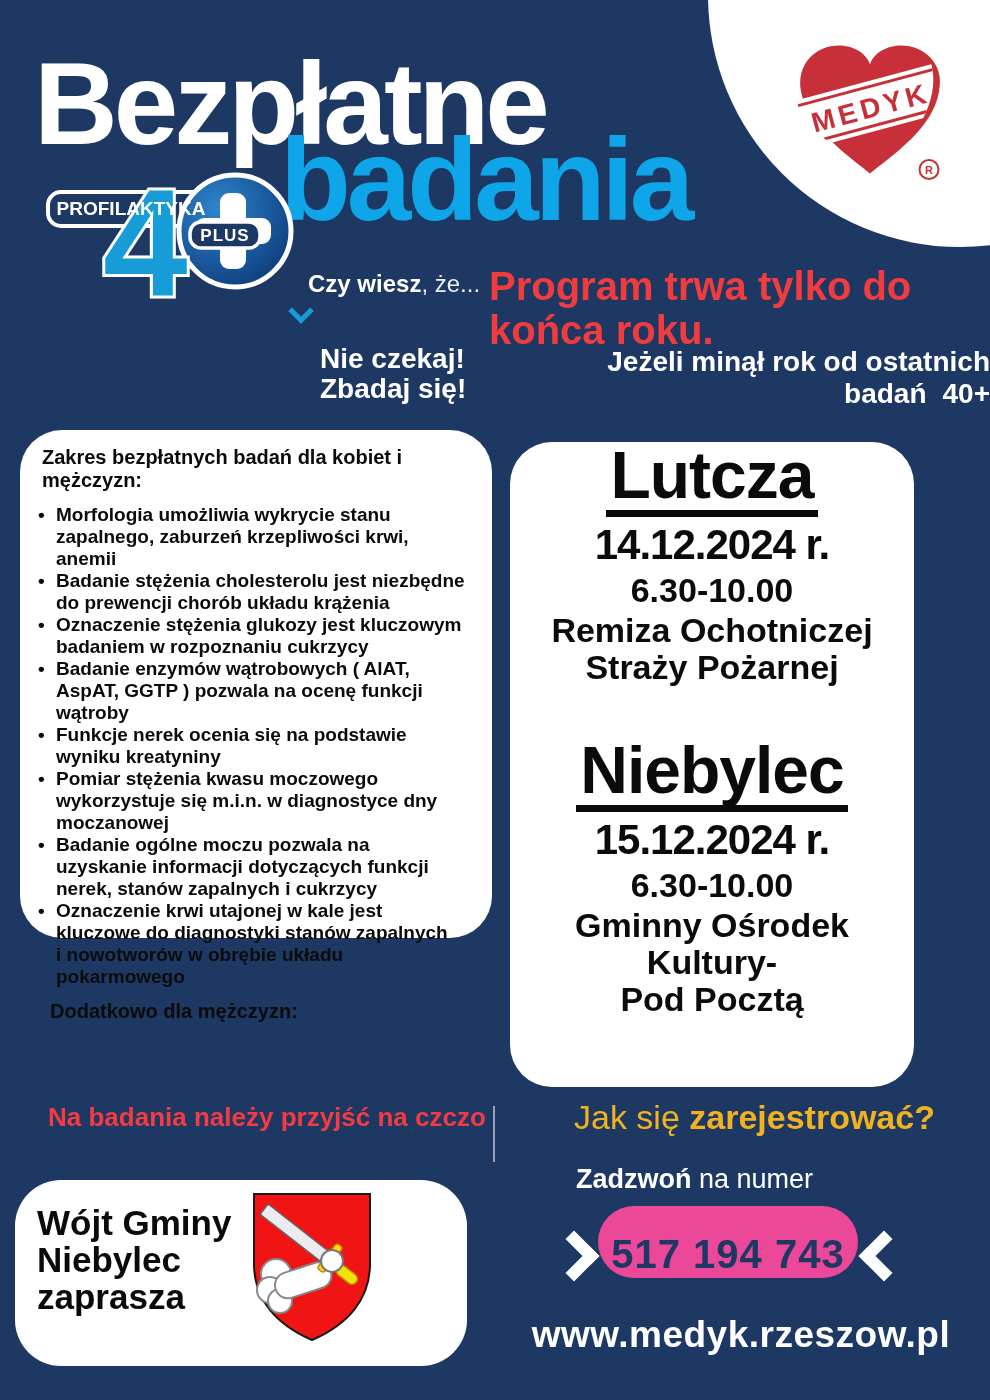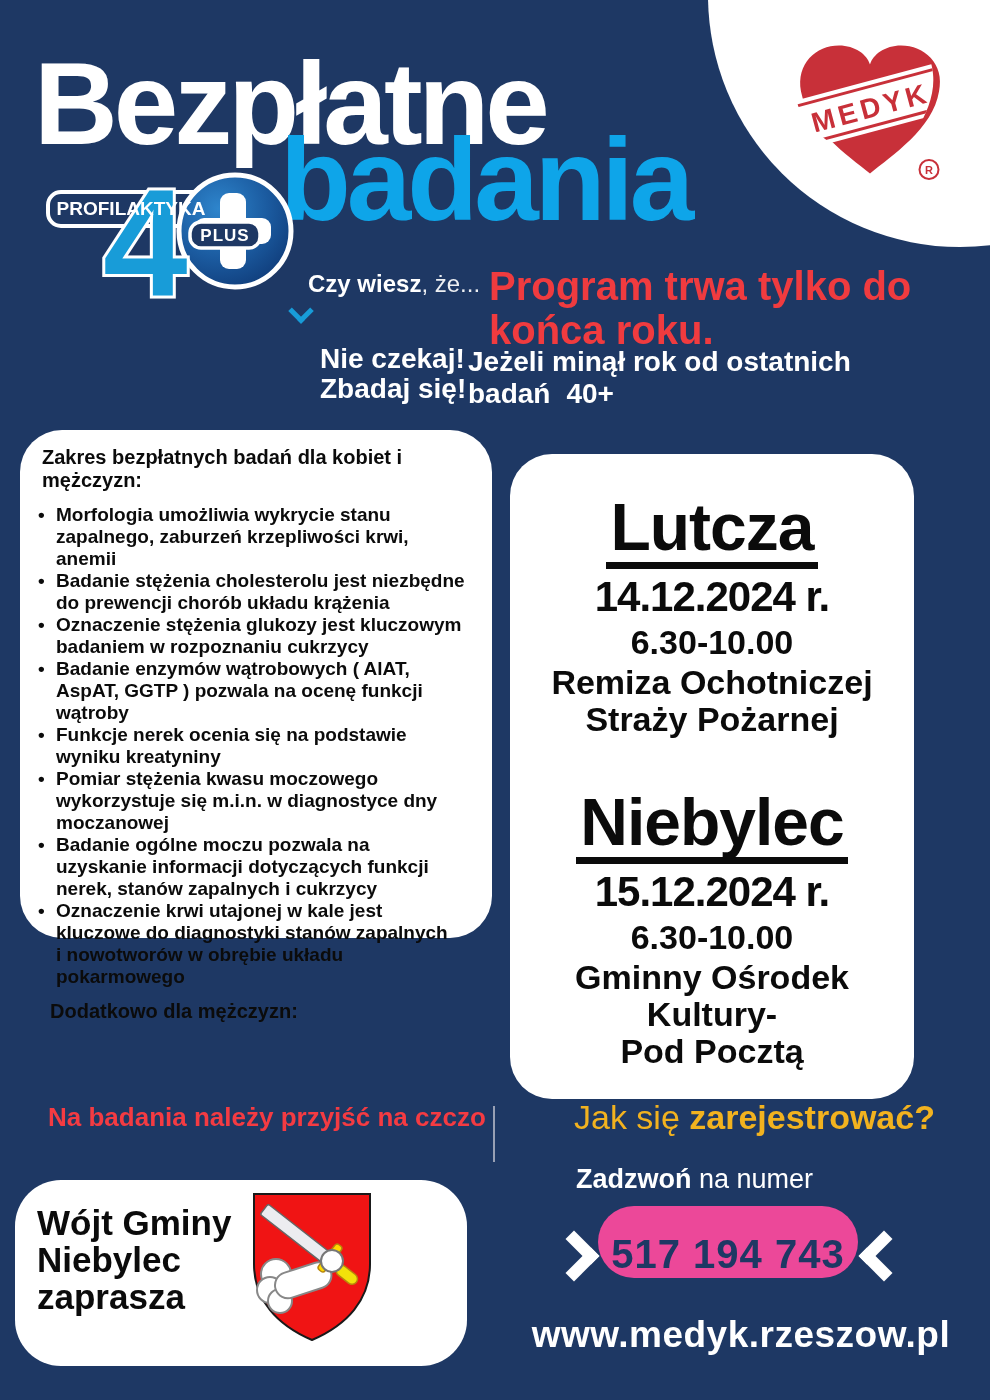--- a/index.html
+++ b/index.html
@@ -18,33 +18,33 @@
   .title-blue{left:280px;top:122px;font-size:116px;font-weight:700;letter-spacing:-4px;
               color:#0ea5e9;line-height:1;text-align:center;}
 
   
   .know{left:308px;top:270px;font-size:24px;color:#ffffff;}
   .know b{font-weight:700;} .know span{font-weight:400;opacity:.92;}
   .chev-down{left:292px;top:302px;width:13px;height:13px;border-right:5px solid #189cd8;
              border-bottom:5px solid #189cd8;transform:rotate(45deg);}
   .program{left:489px;top:264px;font-size:40px;line-height:1.1;font-weight:700;color:#f03b3f;}
   .urge{left:320px;top:344px;font-size:28px;line-height:1.07;font-weight:700;color:#ffffff;}
-  .condition{left:468px;top:346px;font-size:28px;font-weight:700;color:#ffffff;}
+  .condition{left:468px;top:346px;font-size:28px;font-weight:700;color:#ffffff;text-align:right;}
   .condition .gap40{margin-left:16px;}
 
   
   .panel{background:#ffffff;border-radius:42px;color:#0b0b0b;}
   .panel-left{left:20px;top:430px;width:472px;height:508px;padding:16px 16px 0 16px;box-sizing:border-box;}
   .panel-left .ptitle{font-size:20px;font-weight:700;line-height:1.15;padding-left:6px;}
   .list{margin-top:12px;}
   .li{position:relative;padding-left:20px;font-size:19px;font-weight:700;line-height:22px;}
   .li::before{content:"\2022";position:absolute;left:2px;top:0;}
   .men-title{margin:12px 0 12px 14px;font-size:20px;font-weight:700;}
 
-  .panel-right{left:510px;top:454px;width:404px;height:645px;text-align:center;padding-top:40px;
+  .panel-right{left:510px;top:442px;width:404px;height:645px;text-align:center;
                box-sizing:border-box;}
   .town{display:inline-block;font-size:66px;font-weight:700;line-height:1;letter-spacing:-1px;
         border-bottom:7px solid #0b0b0b;padding:0 4px 2px 4px;}
   .date{font-size:42px;font-weight:700;letter-spacing:-1px;margin-top:4px;}
   .hours{font-size:34px;font-weight:700;margin-top:2px;text-align:center;}
   .venue{font-size:34px;font-weight:700;line-height:1.08;margin-top:2px;}
   .event+.event{margin-top:52px;}
 
   
   .fasting{left:48px;top:1102px;font-size:26px;font-weight:700;color:#f43b42;}

